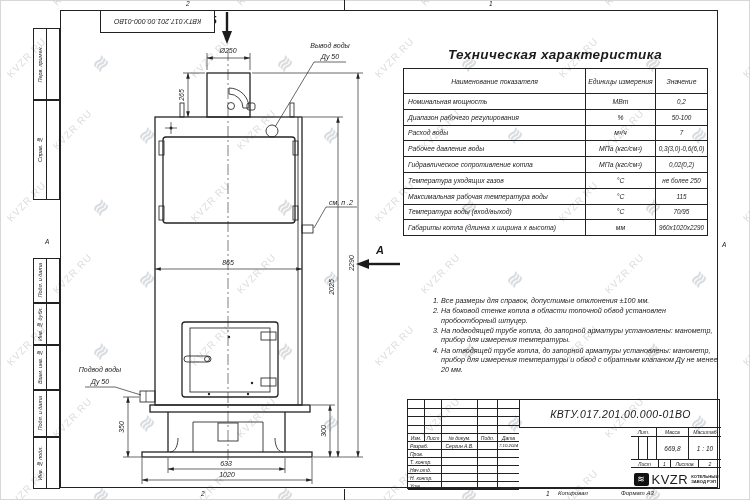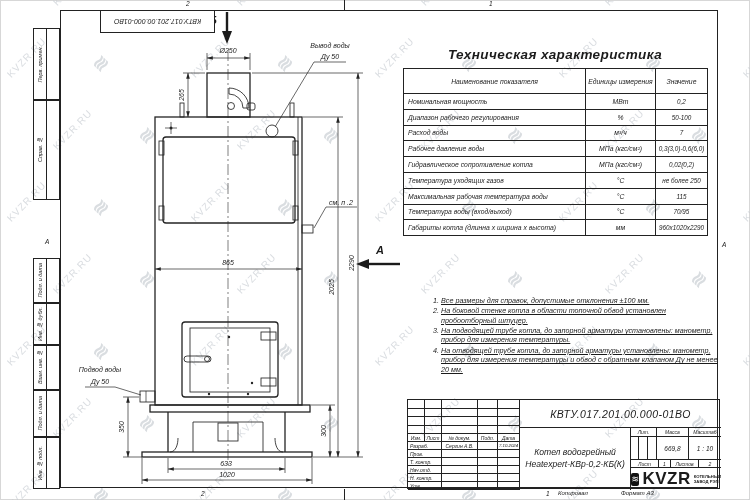--- a/index.html
+++ b/index.html
@@ -38,21 +38,21 @@
   table.spec-t{border-collapse:collapse;table-layout:fixed;width:304px;}
   .spec-t th,.spec-t td{border:1px solid #222;font-weight:normal;overflow:hidden;}
   .spec-t th{height:24px;font-size:6.8px;text-align:center;padding:0 2px;}
   .spec-t td{height:14.8px;font-size:6.8px;text-align:center;padding:0 2px;}
   .spec-t td.c0{text-align:left;padding-left:4px;}
   .spec-t td.c2{font-size:6.3px;}
   col.s0{width:182px;}col.s1{width:70px;}col.s2{width:52px;}
   
   .notes{position:absolute;left:426px;top:296px;width:292px;z-index:3;}
   .notes ol{margin:0;padding-left:15px;font-size:7.2px;line-height:1.3;}
-  .notes li{margin-bottom:1px;text-decoration:underline;}
+  .notes li{margin-bottom:1px;}
   
   .tblock{position:absolute;left:407px;top:399px;width:313px;height:90px;border:1.4px solid #222;box-sizing:border-box;z-index:3;background:transparent;}
   .tb-left{position:absolute;left:0;top:0;width:111px;height:90px;}
   .tb-row{display:flex;}
   .tb-c{border-right:.8px solid #222;border-bottom:.8px solid #222;box-sizing:border-box;font-size:5px;display:flex;align-items:center;justify-content:center;overflow:hidden;white-space:nowrap;}
   .chg .tb-c{height:8.5px;}
   .hdr .tb-c,.dr .tb-c{height:8px;}
   .c-izm{width:17px;}.c-list{width:17px;}.c-doc{width:36px;}.c-sign{width:20px;}.c-date{width:21px;border-right:none;}
   .c-role{width:34px;justify-content:flex-start;padding-left:2px;}.c-name{width:36px;}
   .dr .c-date{font-size:4.3px;}
@@ -60,21 +60,21 @@
   .tb-name{position:absolute;left:111px;top:28px;width:112px;height:62px;border-left:.8px solid #222;border-right:.8px solid #222;box-sizing:border-box;display:flex;flex-direction:column;align-items:center;justify-content:center;font-size:8.6px;line-height:1.35;text-align:center;}
   .tb-rt{position:absolute;left:223px;top:28px;width:90px;height:62px;}
   .rt-row{display:flex;}
   .rt-c{border-right:.8px solid #222;border-bottom:.8px solid #222;box-sizing:border-box;display:flex;align-items:center;justify-content:center;font-size:5px;overflow:hidden;}
   .rt-c:last-child{border-right:none;}
   .litsub{display:flex;width:26px;}
   .litsub div{width:8.67px;border-right:.8px solid #222;box-sizing:border-box;height:100%;}
   .litsub div:last-child{border-right:none;}
   .logo-row{display:flex;align-items:center;justify-content:center;gap:3px;height:22px;}
   .logo-mark{width:15px;height:13px;background:#111;border-radius:2px;color:#fff;display:flex;align-items:center;justify-content:center;font-size:9px;font-style:normal;}
-  .logo-word{font-size:17px;font-weight:bold;font-style:normal;letter-spacing:.5px;}
+  .logo-word{font-size:13px;font-weight:normal;font-style:normal;letter-spacing:.5px;}
   .logo-sub{display:flex;flex-direction:column;font-size:4.2px;font-style:normal;font-weight:bold;line-height:1.2;}
   
   .bmarg{position:absolute;font-size:6px;z-index:3;}
 </style>
 </head>
 <body>
 
 <div class="page">
 
   <div id="wm-layer">
@@ -486,24 +486,20 @@
             <div class="tb-c c-role">Утв.</div>
             <div class="tb-c c-name"></div>
             <div class="tb-c c-sign"></div>
             <div class="tb-c c-date"></div>
           </div>
         </div>
     </div>
 
     <div class="tb-doc">КВТУ.017.201.00.000-01ВО</div>
 
-    <div class="tb-name">
-      <div>Котел водогрейный</div>
-      <div>Heatexpert-КВр-0,2-КБ(К)</div>
-    </div>
 
     <div class="tb-rt">
       <div class="rt-row" style="height:9px;">
         <div class="rt-c" style="width:26px;">Лит.</div>
         <div class="rt-c" style="width:32px;">Масса</div>
         <div class="rt-c" style="width:32px;">Масштаб</div>
       </div>
       <div class="rt-row" style="height:23px;">
         <div class="rt-c" style="width:26px;padding:0;">
           <div class="litsub" style="height:100%;">

